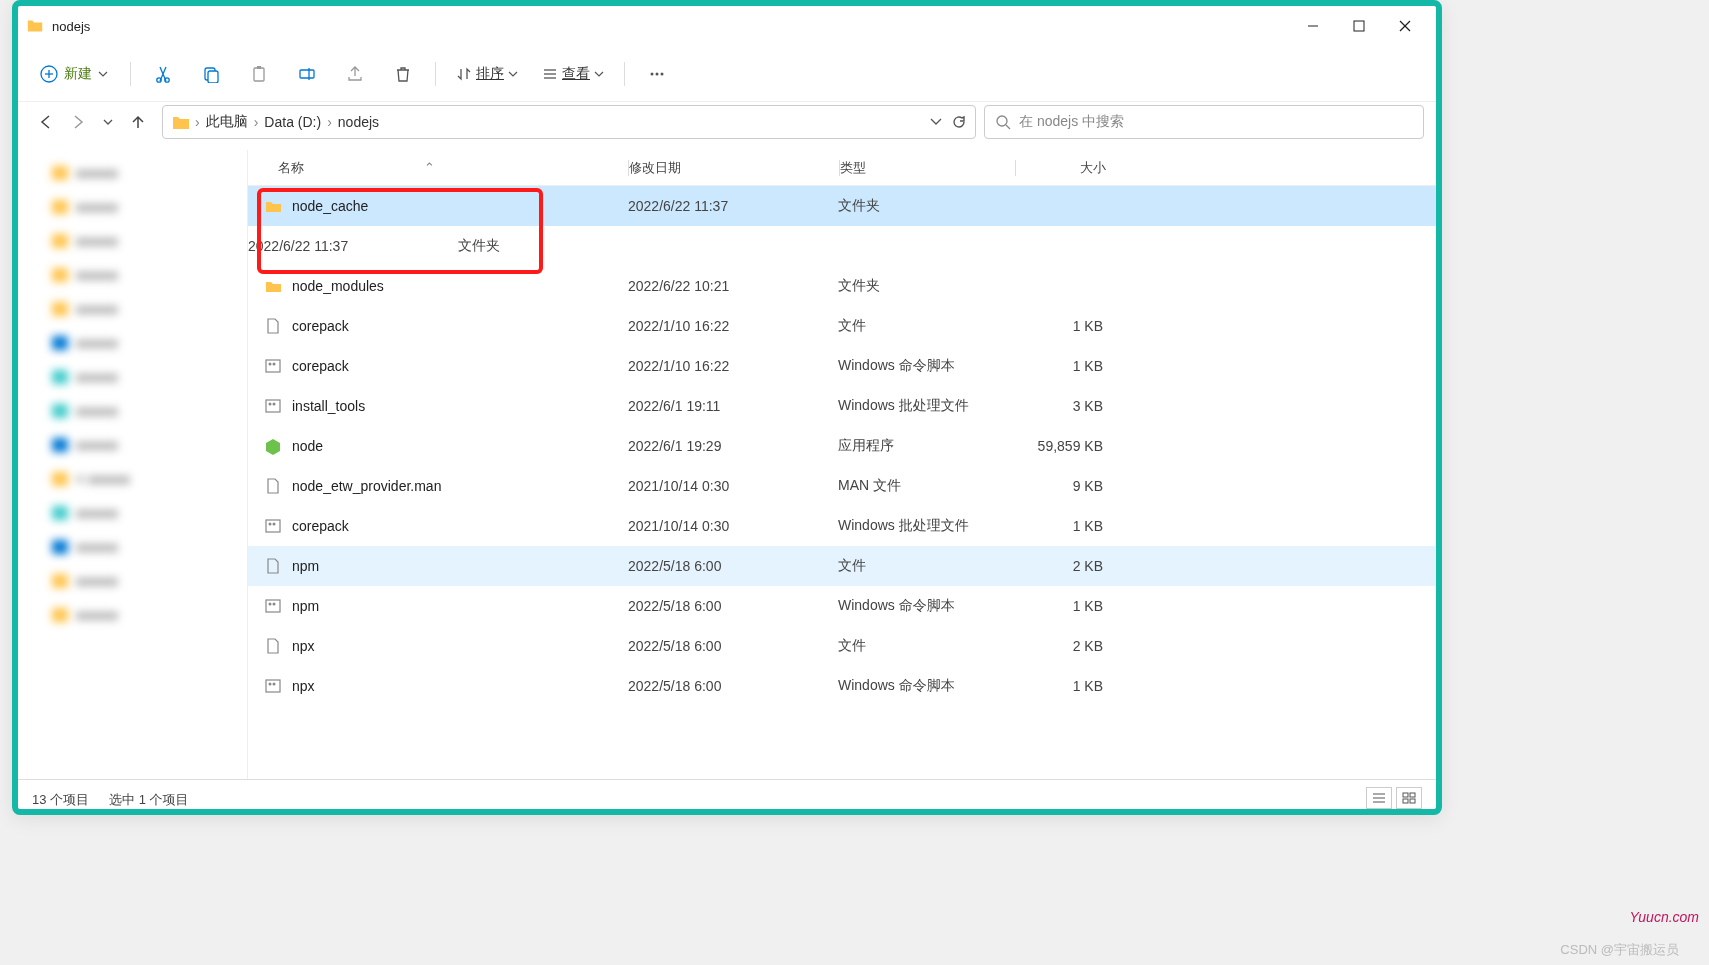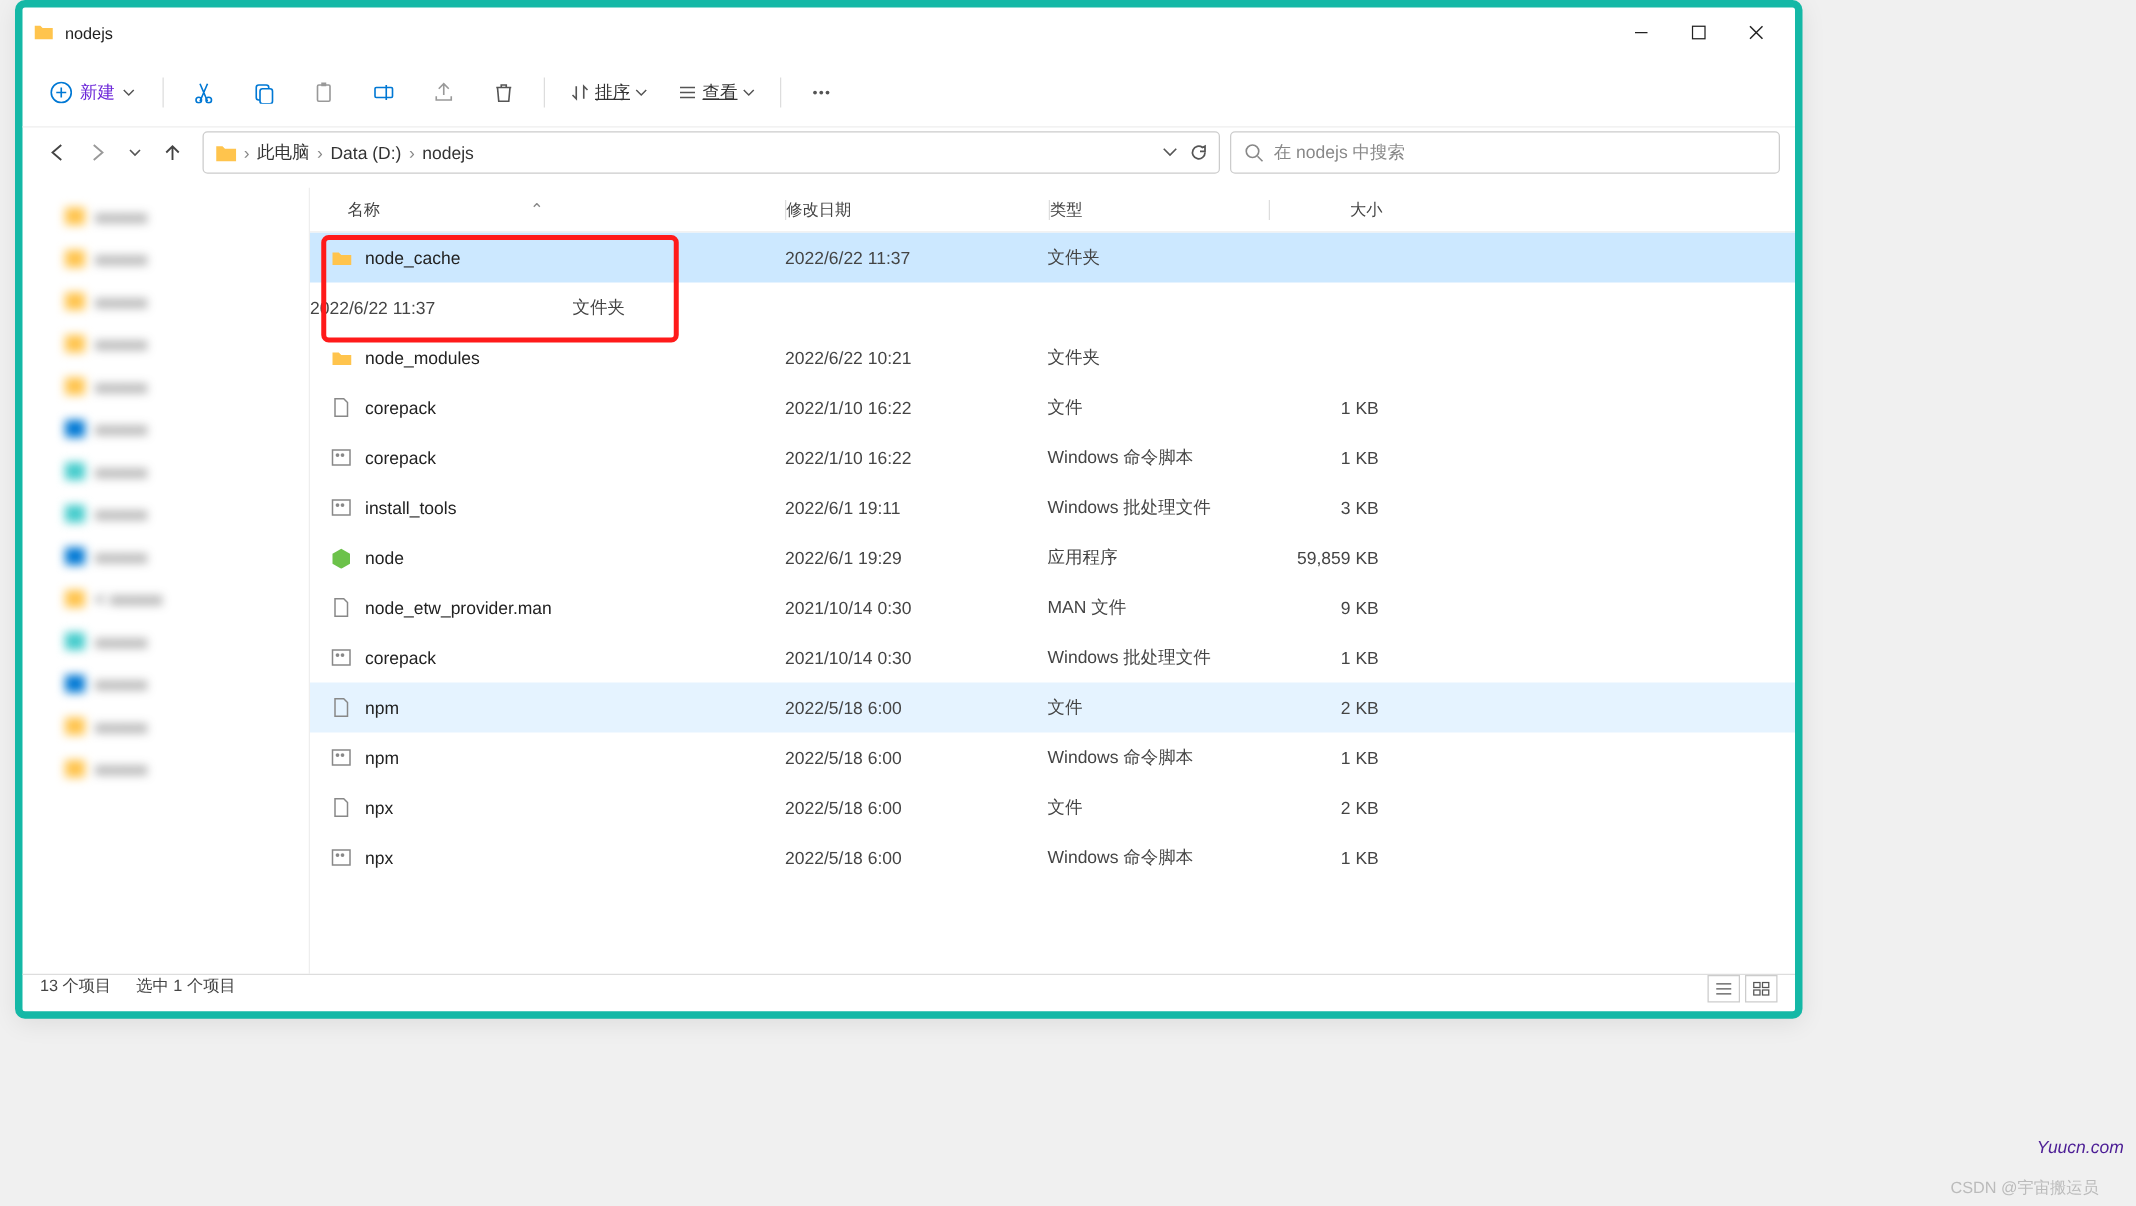--- a/index.html
+++ b/index.html
@@ -4,21 +4,21 @@
 <style>
 * { margin: 0; padding: 0; box-sizing: border-box; font-family: "Segoe UI", "Microsoft YaHei", sans-serif; }
 body { background: #f0f0f0; width: 1709px; height: 965px; overflow: hidden; }
 .window { position: absolute; left: 12px; top: 0; width: 1430px; height: 815px; background: #fff; border: 6px solid #14b8a6; border-radius: 8px; display: flex; flex-direction: column; box-shadow: 0 4px 20px rgba(0,0,0,0.08); }
 .titlebar { height: 40px; display: flex; align-items: center; padding: 0 8px; }
 .titlebar .folder-ico { width: 18px; height: 18px; margin-right: 8px; }
 .titlebar .title { font-size: 13px; color: #222; }
 .winctrls { margin-left: auto; display: flex; }
 .winctrls .ctrl { width: 46px; height: 32px; display: flex; align-items: center; justify-content: center; color: #222; }
 .toolbar { height: 56px; display: flex; align-items: center; padding: 0 12px; gap: 8px; border-bottom: 1px solid #eee; }
-.newbtn { display: flex; align-items: center; gap: 6px; padding: 6px 10px; border-radius: 4px; font-size: 14px; color: #6d28d9; }
+.newbtn { display: flex; align-items: center; gap: 6px; padding: 6px 10px; border-radius: 4px; font-size: 14px; color: #4d7c0f; }
 .tbicon { width: 40px; height: 36px; display: flex; align-items: center; justify-content: center; color: #555; border-radius: 4px; }
 .sep { width: 1px; height: 24px; background: #ddd; margin: 0 4px; }
 .tlabel { display: flex; align-items: center; gap: 4px; padding: 6px 8px; font-size: 14px; color: #333; text-decoration: underline; }
 .navrow { height: 48px; display: flex; align-items: center; padding: 0 12px 8px 12px; gap: 8px; }
 .navarrows { display: flex; gap: 16px; align-items: center; color: #555; padding: 0 8px; }
 .addrbar { flex: 1; height: 34px; border: 1px solid #ccc; border-radius: 4px; display: flex; align-items: center; padding: 0 8px; gap: 6px; font-size: 14px; color: #333; }
 .addrbar .crumb-sep { color: #888; }
 .addr-actions { display: flex; gap: 8px; margin-left: auto; color: #555; }
 .searchbox { width: 440px; height: 34px; border: 1px solid #ccc; border-radius: 4px; display: flex; align-items: center; padding: 0 10px; gap: 8px; color: #888; font-size: 14px; }
 .body { flex: 1; display: flex; overflow: hidden; margin-left: 20px; }
@@ -35,24 +35,24 @@
 .rows { flex: 1; overflow: auto; position: relative; }
 .row { height: 40px; display: flex; align-items: center; font-size: 14px; color: #222; }
 .row.sel { background: #cce8ff; }
 .row.hov { background: #e5f3ff; }
 .cell-name { width: 380px; display: flex; align-items: center; gap: 10px; padding-left: 16px; }
 .cell-mod { width: 210px; color: #444; }
 .cell-type { width: 175px; color: #444; }
 .cell-size { width: 100px; text-align: right; color: #444; padding-right: 10px; }
 .ficon { width: 18px; height: 18px; display: flex; align-items: center; justify-content: center; }
 .redbox { position: absolute; border: 4px solid #ff1a1a; border-radius: 6px; pointer-events: none; }
-.statusbar { height: 30px; border-top: 1px solid #ddd; display: flex; align-items: flex-start; padding: 0 14px; font-size: 13px; color: #444; gap: 20px; }
+.statusbar { height: 30px; border-top: 1px solid #ddd; display: flex; align-items: flex-end; padding: 0 14px; font-size: 13px; color: #444; gap: 20px; }
 .viewbtns { margin-left: auto; display: flex; gap: 4px; }
 .viewbtn { width: 26px; height: 22px; border: 1px solid #ccc; display: flex; align-items: center; justify-content: center; }
-.watermark1 { position: absolute; right: 10px; bottom: 40px; color: #4c1d95; font-size: 14px; font-style: italic; }
+.watermark1 { position: absolute; right: 10px; bottom: 40px; color: #be185d; font-size: 14px; font-style: italic; }
 .watermark2 { position: absolute; right: 30px; bottom: 6px; color: #bbb; font-size: 13px; }
 svg { display: block; }
 .folder-svg { fill: #ffc44d; }
 .sort-arrow { color: #888; }
 </style>
 </head>
 <body>
 
 <div class="window">
 

